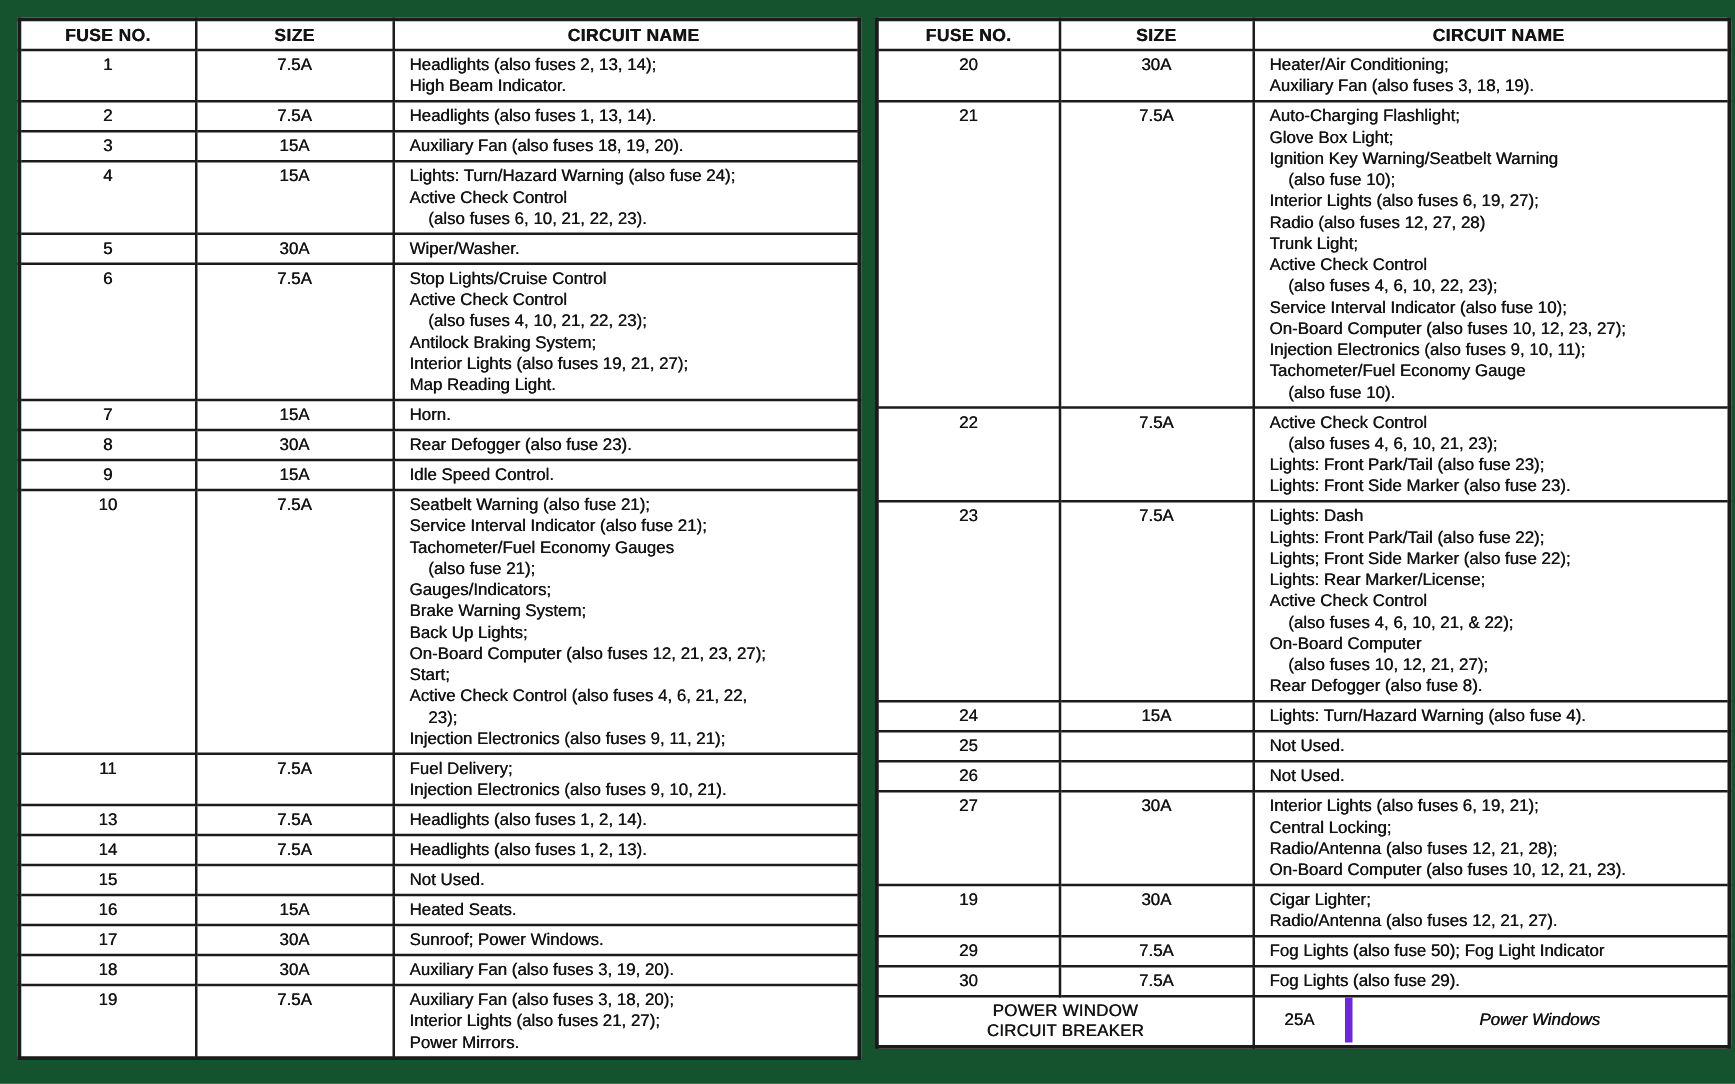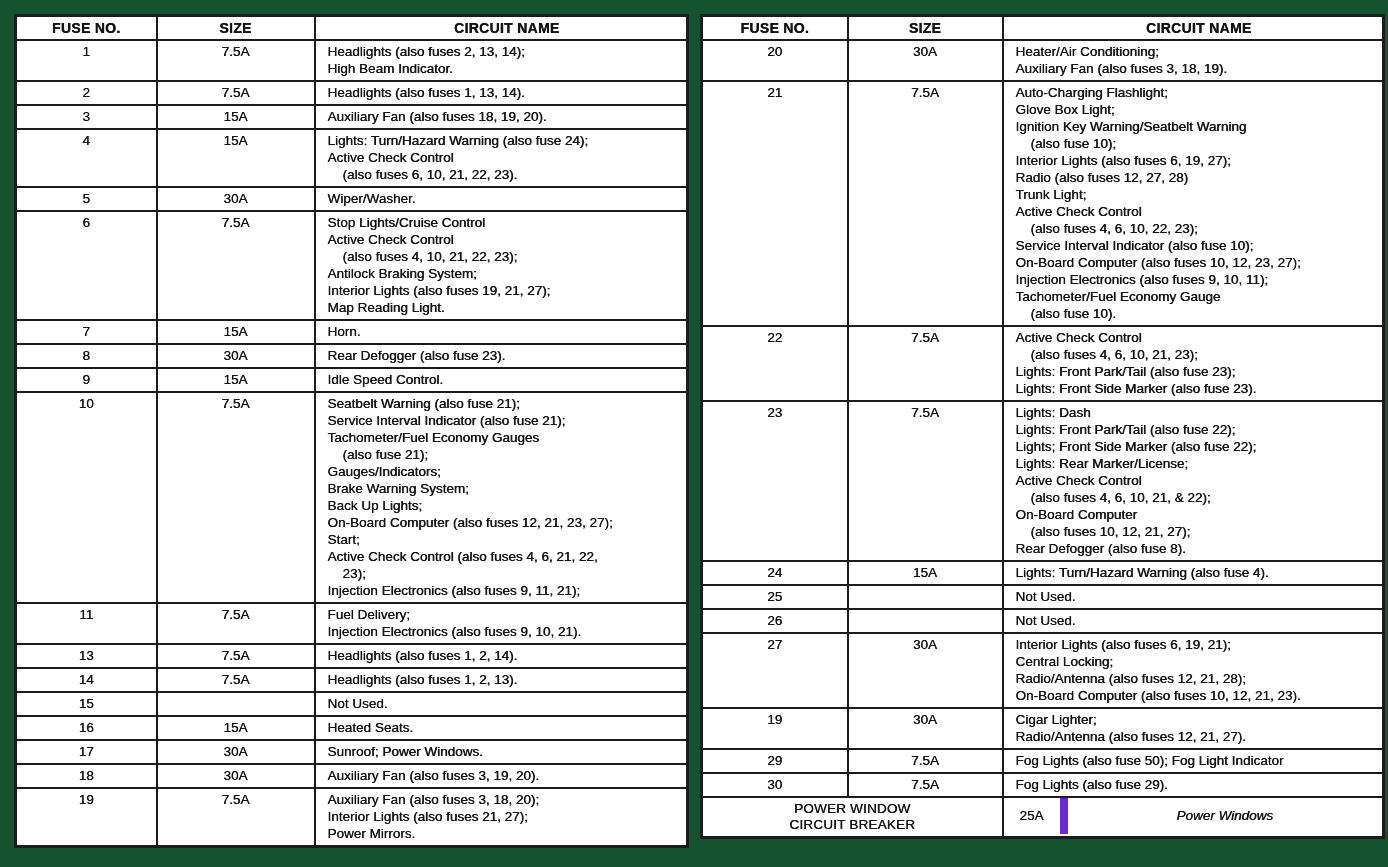--- a/index.html
+++ b/index.html
@@ -67,22 +67,22 @@
     letter-spacing: 0.2px;
   }
   td.breaker-split { padding: 0; }
   .breaker-flex {
     display: flex;
     align-items: stretch;
     min-height: 36px;
     height: 100%;
   }
   .breaker-size {
-    width: 64px;
-    border-right: 8px solid #6d28d9;
+    width: 78px;
+    border-right: 6px solid #6d28d9;
     display: flex; align-items: center; justify-content: center;
     font-size: 13.5px;
     text-shadow: 0.35px 0 0 currentColor;
   }
   .breaker-name {
     flex: 1;
     display: flex; align-items: center; justify-content: center;
     font-size: 13.5px;
     text-shadow: 0.35px 0 0 currentColor;
     font-style: italic;

